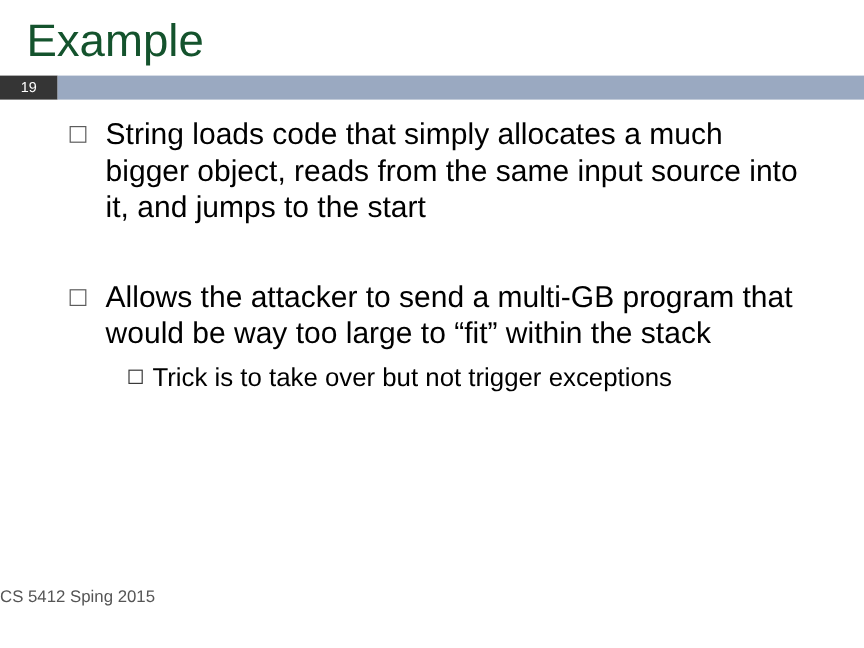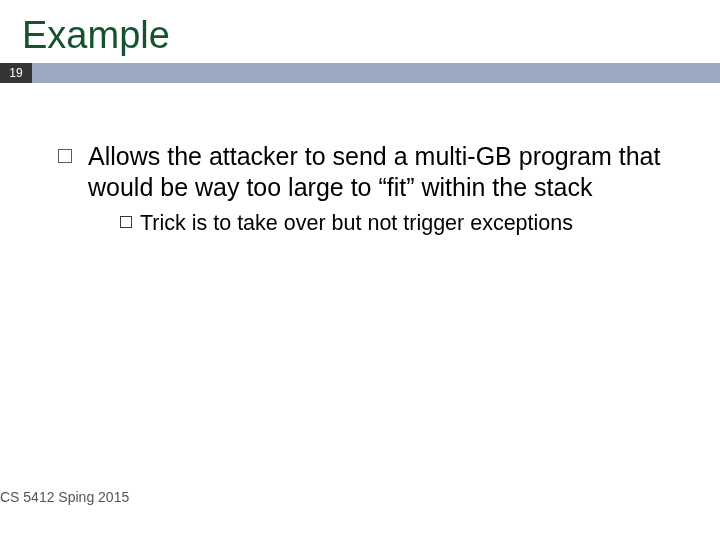--- a/index.html
+++ b/index.html
@@ -19,21 +19,21 @@
   }
   .bar {
     display: flex;
     align-items: stretch;
     height: 20px;
   }
   .badge {
     background: #353535;
     color: #ffffff;
     font-size: 12px;
-    width: 32px;
+    width: 48px;
     display: flex;
     align-items: center;
     justify-content: center;
   }
   .stripe {
     background: #9aa9c1;
     flex: 1;
   }
   .content {
     padding: 14px 50px 0 58px;
@@ -50,21 +50,21 @@
     margin-top: 8px;
     flex: 0 0 14px;
   }
   .bullet-text {
     font-size: 25px;
     color: #000;
     line-height: 1.22;
   }
   .sub-item {
     display: flex;
-    margin-left: 30px;
+    margin-left: 17px;
     margin-bottom: 4px;
     padding-left: 32px;
   }
   .checkbox-icon {
     width: 12px;
     height: 12px;
     border: 1.5px solid #3a3a3a;
     margin-right: 8px;
     margin-top: 6px;
     flex: 0 0 12px;
@@ -88,20 +88,24 @@
 
 <h1 class="title">Example</h1>
 
 <div class="bar">
   <div class="badge">19</div>
   <div class="stripe"></div>
 </div>
 
 <div class="content">
 
+  <div class="bullet-item">
+    <div class="box-icon"></div>
+    <div class="bullet-text">String loads code that simply allocates a much bigger object, reads from the same input source into it, and jumps to the start</div>
+  </div>
 
   <div class="bullet-item" style="margin-bottom:8px;margin-top:44px;">
     <div class="box-icon"></div>
     <div class="bullet-text">Allows the attacker to send a multi-GB program that would be way too large to “fit” within the stack</div>
   </div>
 
   <div class="sub-item">
     <div class="checkbox-icon"></div>
     <div class="sub-text">Trick is to take over but not trigger exceptions</div>
   </div>

